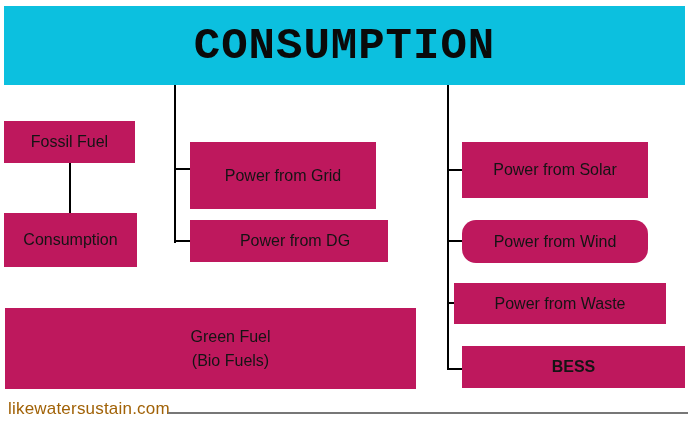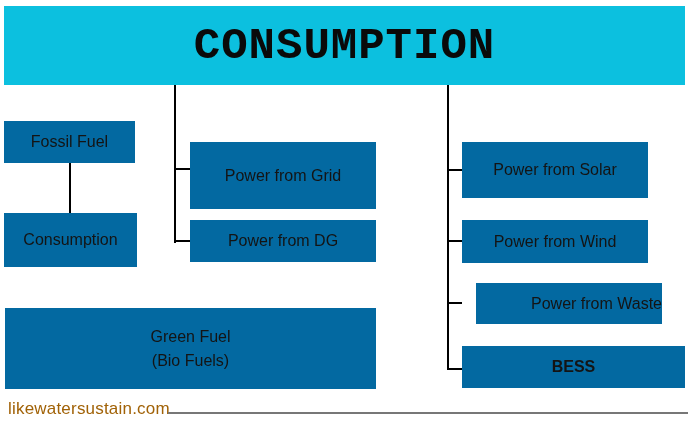--- a/index.html
+++ b/index.html
@@ -21,21 +21,21 @@
     font-family: "Liberation Mono", "DejaVu Sans Mono", monospace;
     font-weight: bold;
     font-size: 44px;
     letter-spacing: 1px;
     color: #0a0a0a;
     white-space: nowrap;
   }
 
   .box {
     position: absolute;
-    background: #0369a1;
+    background: #be185d;
     color: #141414;
     font-size: 16px;
     display: flex; align-items: center; justify-content: center;
     text-align: center;
     line-height: 24px;
   }
 
   .line { position: absolute; background: #000000; }
 
   .footer-text {
@@ -67,42 +67,42 @@
   <div class="line" style="left:69px; top:163px; width:2px; height:50px;"></div>
   <div class="box" style="left:4px; top:213px; width:133px; height:54px;">
     <span>Consumption</span>
   </div>
 
   <div class="line" style="left:176px; top:168px; width:14px; height:2px;"></div>
   <div class="box" style="left:190px; top:142px; width:186px; height:67px;">
     <span>Power from Grid</span>
   </div>
   <div class="line" style="left:176px; top:240px; width:14px; height:2px;"></div>
-  <div class="box" style="left:190px; top:220px; width:186px; height:42px;">
+  <div class="box" style="left:190px; top:220px; width:186px; height:42px;padding-left:12px;">
     <span>Power from DG</span>
   </div>
 
   <div class="line" style="left:449px; top:169px; width:13px; height:2px;"></div>
   <div class="box" style="left:462px; top:142px; width:186px; height:56px;text-align:center;">
     <span>Power from Solar</span>
   </div>
   <div class="line" style="left:449px; top:240px; width:13px; height:2px;"></div>
-  <div class="box" style="left:462px; top:220px; width:186px; height:43px;">
+  <div class="box" style="left:462px; top:220px; width:186px; height:43px;border-radius:14px;">
     <span>Power from Wind</span>
   </div>
   <div class="line" style="left:449px; top:302px; width:13px; height:2px;"></div>
-  <div class="box" style="left:476px; top:283px; width:186px; height:41px;justify-content:flex-end;">
+  <div class="box" style="left:454px; top:283px; width:212px; height:41px;">
     <span>Power from Waste</span>
   </div>
   <div class="line" style="left:449px; top:368px; width:13px; height:2px;"></div>
   <div class="box" style="left:462px; top:346px; width:223px; height:42px;font-weight:bold;">
     <span>BESS</span>
   </div>
 
-  <div class="box" style="left:5px; top:308px; width:371px; height:81px;">
+  <div class="box" style="left:5px; top:308px; width:371px; height:81px;padding-left:40px;">
     <div>
       <div>Green Fuel</div>
       <div>(Bio Fuels)</div>
     </div>
   </div>
 
   <div class="footer-text">likewatersustain.com</div>
   <div class="footer-rule"></div>
 
 </div>

